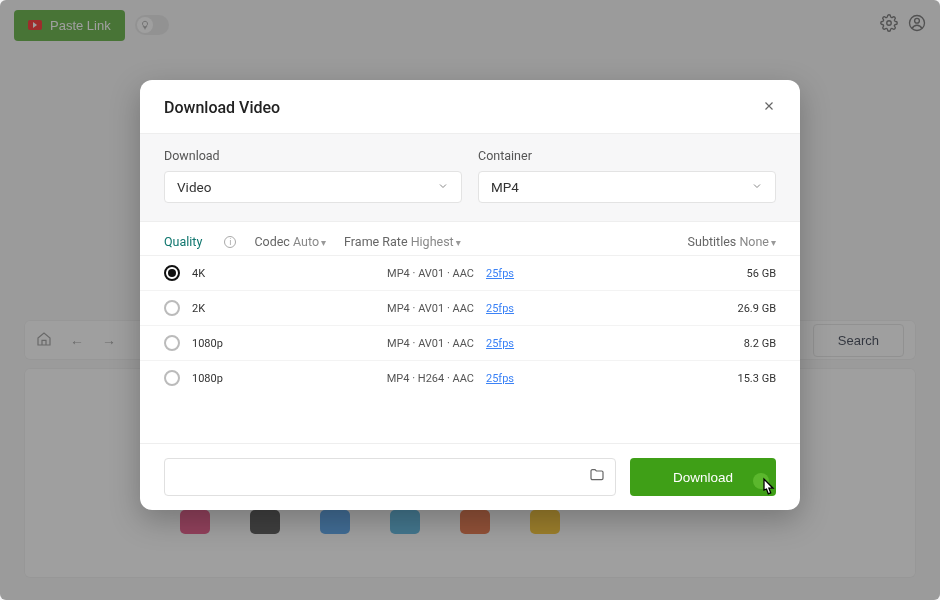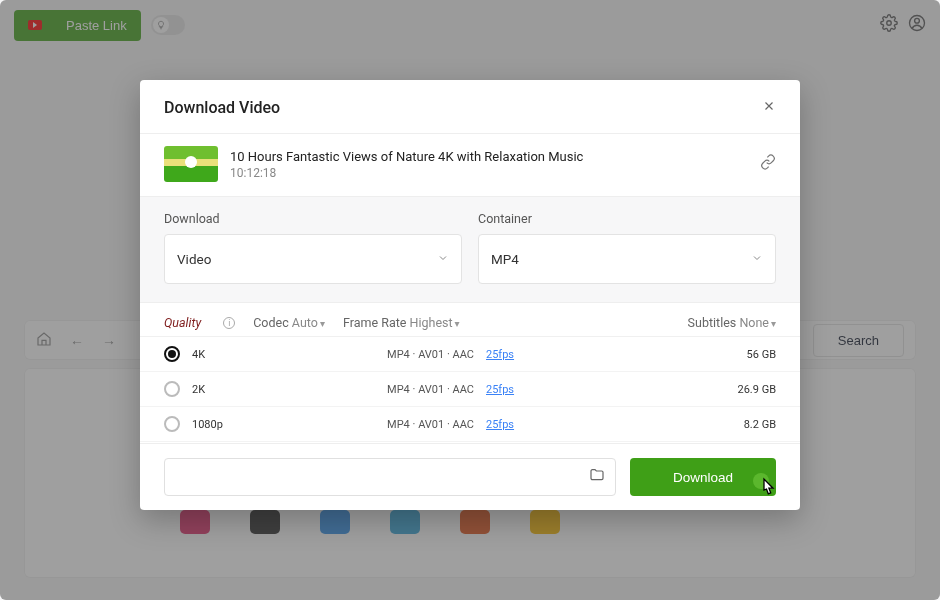--- a/index.html
+++ b/index.html
@@ -11,21 +11,21 @@
   border-radius: 6px;
 }
 
 .topbar {
   height: 50px; display: flex; align-items: center;
   padding: 0 14px; gap: 10px;
 }
 .paste-link-btn {
   background: #3f9f17; color: #fff;
   border: none; padding: 8px 14px; border-radius: 4px;
-  display: flex; align-items: center; gap: 24px;
+  display: flex; align-items: center; gap: 8px;
   font-size: 13px; cursor: pointer;
 }
 .play-ico { width: 14px; height: 10px; background: #ff0000; border-radius: 2px; display: inline-flex; align-items: center; justify-content: center; }
 .play-ico::after { content: ""; border-left: 4px solid #fff; border-top: 3px solid transparent; border-bottom: 3px solid transparent; }
 .smart-toggle {
   width: 34px; height: 20px; background: #e3e3e3; border-radius: 10px;
   display: flex; align-items: center; padding: 2px; cursor: pointer;
 }
 .smart-toggle .knob {
   width: 16px; height: 16px; background: #fff; border-radius: 50%;
@@ -58,21 +58,21 @@
 
 .overlay {
   position: absolute; inset: 0;
   background: rgba(80,80,80,0.55);
 }
 
 
 .modal {
   position: absolute; left: 140px; top: 80px;
   width: 660px; height: 430px;
-  background: #fff; border-radius: 4px;
+  background: #fff; border-radius: 12px;
   box-shadow: 0 10px 30px rgba(0,0,0,0.25);
   display: flex; flex-direction: column;
 }
 .modal-head {
   padding: 18px 24px 16px 24px;
   display: flex; align-items: center;
   border-bottom: 1px solid #eee;
 }
 .modal-head h2 { font-size: 16px; font-weight: 500; color: #222; flex: 1; }
 .close-x { color: #666; cursor: pointer; font-size: 15px; }
@@ -96,33 +96,33 @@
 .link-ico { color: #777; cursor: pointer; }
 
 .selectors {
   background: #f7f7f8; padding: 14px 24px 18px 24px;
   display: flex; gap: 16px; border-bottom: 1px solid #eee;
 }
 .sel-col { flex: 1; }
 .sel-label { font-size: 12.5px; color: #555; margin-bottom: 8px; }
 .select {
   border: 1px solid #e3e3e3; background: #fff;
-  height: 50px; border-radius: 4px; display: flex; align-items: center;
+  height: 32px; border-radius: 4px; display: flex; align-items: center;
   padding: 0 12px; font-size: 13.5px; color: #333; justify-content: space-between;
   cursor: pointer;
 }
 .chev { color: #888; }
 
 .filters {
   padding: 12px 24px 6px 24px;
   display: flex; align-items: center; gap: 18px;
   font-size: 12.5px; color: #666;
   border-bottom: 1px solid #f0f0f0;
 }
-.filters .lbl { color: #7f1d1d; font-style: italic; }
+.filters .lbl { color: #0f766e; }
 .filters .info { width:12px;height:12px;border:1px solid #aaa;border-radius:50%;display:inline-flex;align-items:center;justify-content:center;font-size:9px;color:#aaa;margin-left:4px; }
 .filters .val { color:#888; }
 .filters .spacer { flex:1; }
 .mini-chev{font-size:10px;color:#999;margin-left:2px;}
 
 .quality-list { flex: 1; overflow: auto; }
 .q-row {
   display: flex; align-items: center;
   padding: 9px 24px; font-size: 11px; color: #333;
   gap: 12px;
@@ -217,33 +217,20 @@
 <div class="modal">
   <div class="modal-head">
     <h2>Download Video</h2>
     <span class="close-x">
       <svg width="14" height="14" viewBox="0 0 24 24" fill="none" stroke="currentColor" stroke-width="2">
           <path d="M18 6 6 18M6 6l12 12"></path>
         </svg>
     </span>
   </div>
 
-  <div class="video-row">
-    <div class="thumb"></div>
-    <div class="video-meta">
-      <div class="video-title">10 Hours Fantastic Views of Nature 4K with Relaxation Music</div>
-      <div class="video-dur">10:12:18</div>
-    </div>
-    <span class="link-ico">
-      <svg width="16" height="16" viewBox="0 0 24 24" fill="none" stroke="currentColor" stroke-width="1.8">
-          <path d="M10 13a5 5 0 0 0 7.07 0l2.83-2.83a5 5 0 0 0-7.07-7.07L11 5"></path>
-          <path d="M14 11a5 5 0 0 0-7.07 0L4.1 13.83a5 5 0 0 0 7.07 7.07L13 19"></path>
-        </svg>
-    </span>
-  </div>
 
   <div class="selectors">
     <div class="sel-col">
       <div class="sel-label">Download</div>
       <div class="select">
         <span>Video</span>
         <span class="chev">
           <svg width="12" height="12" viewBox="0 0 24 24" fill="none" stroke="currentColor" stroke-width="2">
               <path d="m6 9 6 6 6-6"></path>
             </svg>

